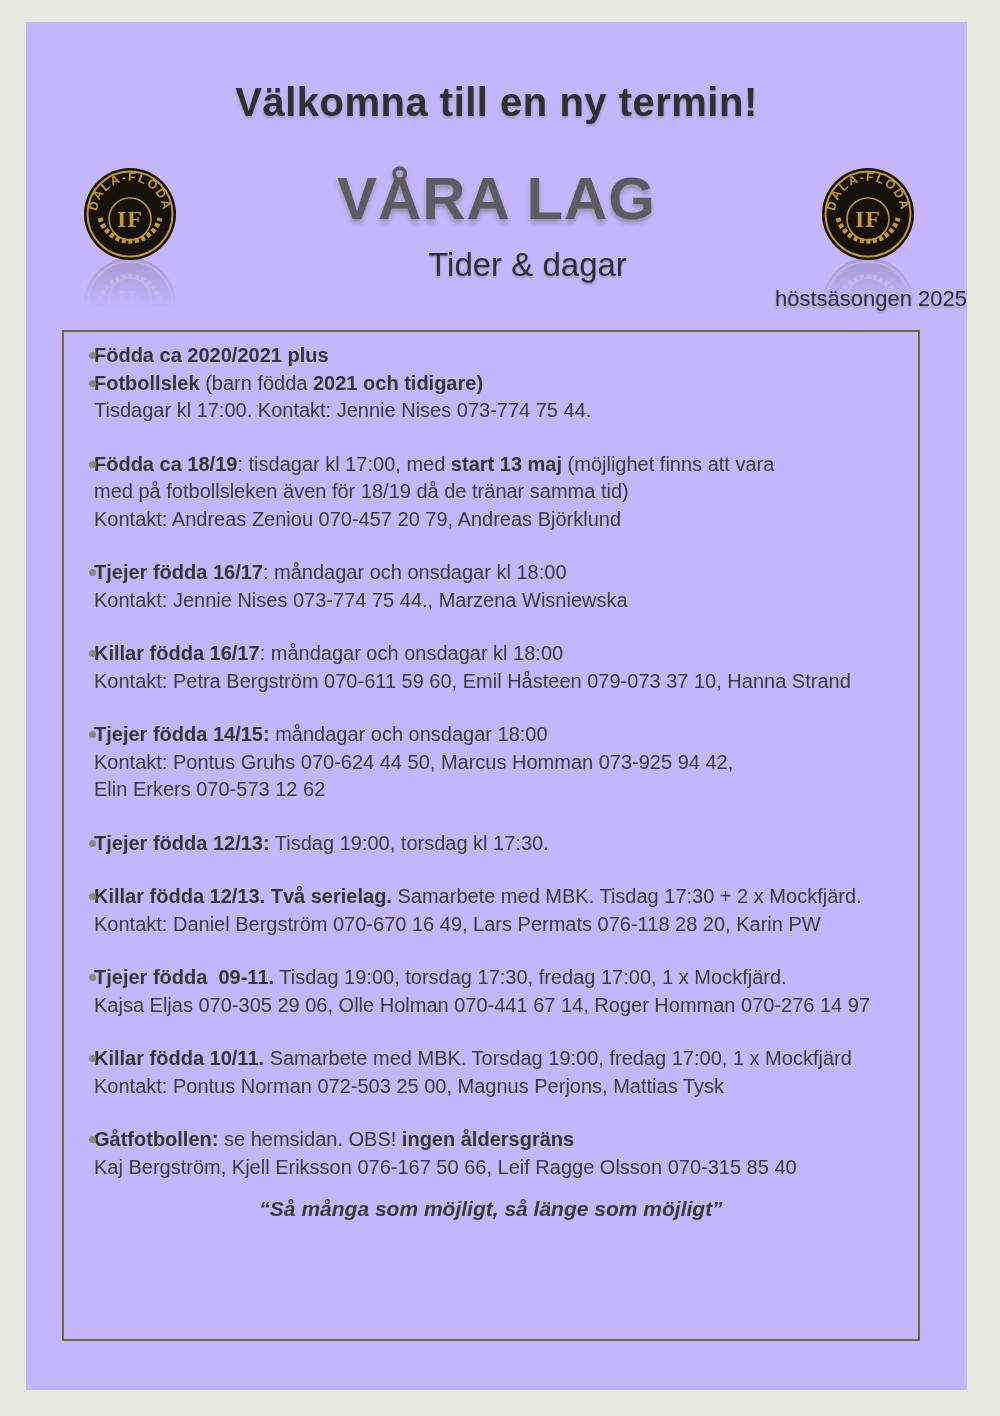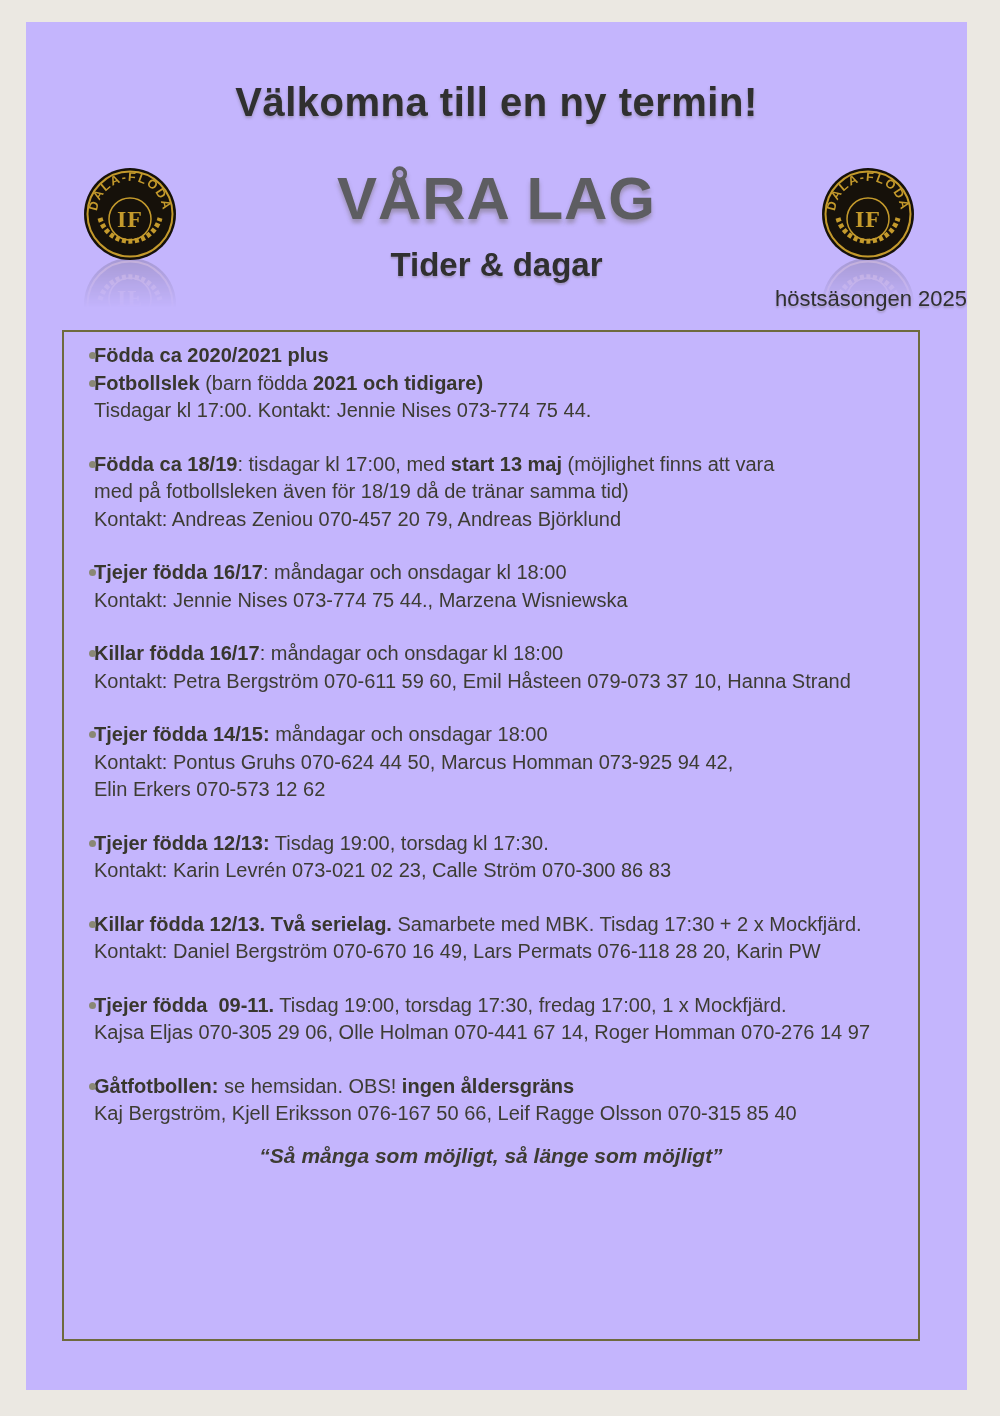--- a/index.html
+++ b/index.html
@@ -21,22 +21,23 @@
     letter-spacing:.5px;
   }
   .main-title{
     position:absolute;top:142px;left:0;width:100%;
     text-align:center;font-size:60px;font-weight:700;color:#5d5d61;
     text-shadow:0 4px 4px rgba(80,75,50,.35);
     letter-spacing:1px;
   }
   .subtitle1{
     position:absolute;top:224px;left:0;width:100%;
-    text-align:center;font-size:33px;font-weight:700;color:#303030;
+    text-align:center;font-size:33px;font-weight:400;color:#303030;
     text-shadow:0 2px 2px rgba(70,65,40,.25);
+    padding-left:31px;
   }
   .subtitle2{
     position:absolute;top:264px;left:0;width:100%;
     text-align:right;font-size:22px;font-weight:400;color:#303030;
     text-shadow:0 2px 2px rgba(70,65,40,.25);
   }
   
   .logo-wrap{position:absolute;top:146px;width:92px;}
   .logo-wrap.left{left:58px;}
   .logo-wrap.right{left:796px;}
@@ -165,31 +166,35 @@
         </div>
         <div class="item gap">
           <span class="bullet"></span>
           <div class="line"><b>Tjejer födda 14/15:</b><span> måndagar och onsdagar 18:00</span></div>
           <div class="line"><span>Kontakt: Pontus Gruhs 070-624 44 50, Marcus Homman 073-925 94 42,</span></div>
           <div class="line"><span>Elin Erkers 070-573 12 62</span></div>
         </div>
         <div class="item gap">
           <span class="bullet"></span>
           <div class="line"><b>Tjejer födda 12/13:</b><span> Tisdag 19:00, torsdag kl 17:30.</span></div>
-          <div class="line"><span>Kontakt: Karin Levrén 073-021 02 23, Calle Ström 070-300 86 83</span></div>
         </div>
         <div class="item gap">
           <span class="bullet"></span>
           <div class="line"><b>Killar födda 12/13. Två serielag.</b><span> Samarbete med MBK. Tisdag 17:30 + 2 x Mockfjärd.</span></div>
           <div class="line"><span>Kontakt: Daniel Bergström 070-670 16 49, Lars Permats 076-118 28 20, Karin PW</span></div>
         </div>
         <div class="item gap">
           <span class="bullet"></span>
           <div class="line"><b>Tjejer födda  09-11.</b><span> Tisdag 19:00, torsdag 17:30, fredag 17:00, 1 x Mockfjärd.</span></div>
           <div class="line"><span>Kajsa Eljas 070-305 29 06, Olle Holman 070-441 67 14, Roger Homman 070-276 14 97</span></div>
+        </div>
+        <div class="item gap">
+          <span class="bullet"></span>
+          <div class="line"><b>Killar födda 10/11.</b><span> Samarbete med MBK. Torsdag 19:00, fredag 17:00, 1 x Mockfjärd</span></div>
+          <div class="line"><span>Kontakt: Pontus Norman 072-503 25 00, Magnus Perjons, Mattias Tysk</span></div>
         </div>
         <div class="item gap">
           <span class="bullet"></span>
           <div class="line"><b>Gåtfotbollen:</b><span> se hemsidan. OBS! </span><b>ingen åldersgräns</b></div>
           <div class="line"><span>Kaj Bergström, Kjell Eriksson 076-167 50 66, Leif Ragge Olsson 070-315 85 40</span></div>
         </div>
       </div>
     <div class="quote">“Så många som möjligt, så länge som möjligt”</div>
   </div>
 

